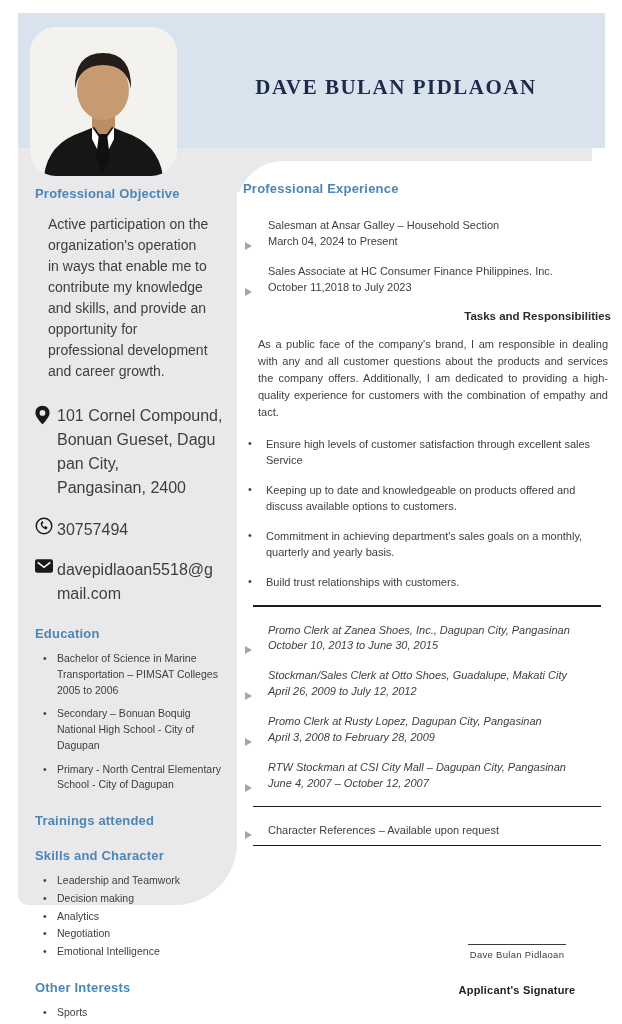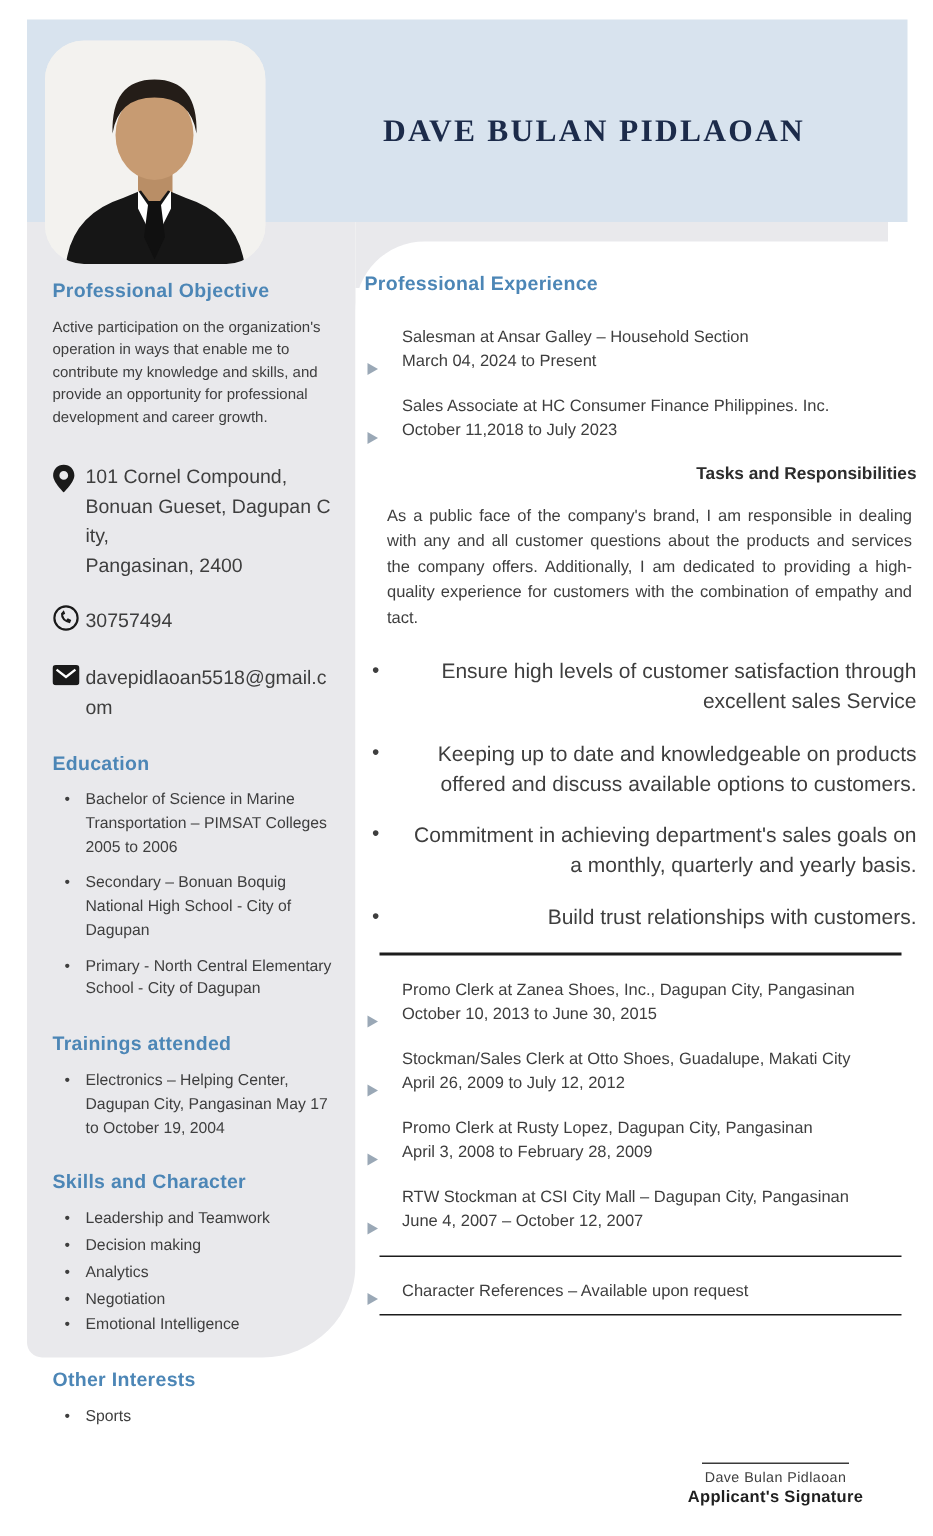--- a/index.html
+++ b/index.html
@@ -19,50 +19,50 @@
   .name{
     position:absolute;left:195px;right:25px;top:75px;text-align:center;z-index:4;
     font-family:"Liberation Serif", serif;font-weight:bold;font-size:21px;
     letter-spacing:1.5px;color:#1c2b4a;
   }
   
   .left-col{position:absolute;left:18px;top:148px;width:219px;z-index:5;box-sizing:border-box;padding:38px 14px 0 17px;}
   .right-col{position:absolute;left:237px;top:161px;width:386px;z-index:5;box-sizing:border-box;padding:20px 12px 0 6px;}
   
   .sec-h{color:#4c86b6;font-weight:bold;font-size:13px;margin:0 0 10px 0;letter-spacing:0.2px;}
-  .body-txt{font-size:10px;line-height:1.5;color:#3e3e3e;margin:0;}
+  .body-txt{font-size:14px;line-height:1.5;color:#3e3e3e;margin:13px;}
   
   .objective-text{margin-bottom:22px;}
   .contact-row{display:flex;align-items:flex-start;margin-bottom:16px;}
   .contact-icon{width:22px;flex:0 0 22px;padding-top:1px;}
-  .contact-text{font-size:13px;line-height:1.5;color:#3e3e3e;word-break:break-all;}
+  .contact-text{font-size:16px;line-height:1.5;color:#3e3e3e;word-break:break-all;}
   .plain-list{list-style:none;margin:0;padding:0 0 0 8px;}
   .plain-list li{position:relative;padding-left:14px;font-size:10.5px;line-height:1.5;color:#3e3e3e;margin-bottom:2px;}
   .plain-list li::before{content:"\2022";position:absolute;left:0;top:0;color:#3e3e3e;}
   .plain-list.spaced li{margin-bottom:8px;}
   .left-section{margin-top:20px;}
   
   .job{display:flex;align-items:flex-end;margin-bottom:14px;}
   .arrow-icon{flex:0 0 12px;margin-top:4px;margin-left:2px;width:0;height:0;
     border-left:7px solid #9aa8b6;border-top:4.5px solid transparent;border-bottom:4.5px solid transparent;}
   .job-body{font-size:11px;line-height:1.45;color:#3e3e3e;padding-left:4px;}
   .tasks-h{font-weight:bold;color:#2c2c2c;font-size:11.5px;margin:12px 0 14px 15px;text-align:right;}
   .tasks-para{font-size:11px;line-height:1.55;color:#3e3e3e;text-align:justify;margin:0 3px 16px 15px;}
   .dot-list{list-style:none;margin:0;padding:0;}
-  .dot-list li{position:relative;padding-left:18px;margin:0 0 14px 5px;font-size:14px;line-height:1.45;color:#3e3e3e;text-align:right;}
+  .dot-list li{position:relative;padding-left:18px;margin:0 0 14px 5px;font-size:11px;line-height:1.45;color:#3e3e3e;}
   .dot-list li::before{content:"\2022";position:absolute;left:0;top:-1px;color:#3e3e3e;}
   .rule{border:none;border-top:2px solid #1c1c1c;margin:4px 10px 16px 10px;}
   .rule.thin{border-top-width:1.5px;}
-  .jobs-history{margin-top:16px;}
+  .jobs-history{margin-top:16px;font-style:italic;}
   .references-row{margin-bottom:6px;}
   
   .signature{margin:92px 14px 0 auto;width:160px;text-align:center;}
   .sig-line{width:98px;margin:0 auto 4px auto;border-bottom:1.6px solid #3a3a3a;height:6px;}
   .sig-name{font-size:9.5px;color:#3e3e3e;letter-spacing:0.3px;}
-  .sig-label{font-size:11px;font-weight:bold;color:#1f1f1f;margin-top:1px;letter-spacing:0.2px;}
+  .sig-label{font-size:11px;font-weight:bold;color:#1f1f1f;margin-top:24px;letter-spacing:0.2px;}
 </style>
 </head>
 <body>
 
 <div class="header-band"></div>
 <div class="gray-sidebar"></div>
 <div class="gray-strip"></div>
 <div class="white-panel"></div>
 
 <div class="photo-frame">
@@ -122,23 +122,20 @@
     <div class="sec-h">Education</div>
     <ul class="plain-list spaced">
       <li>Bachelor of Science in Marine Transportation – PIMSAT Colleges 2005 to 2006</li>
       <li>Secondary – Bonuan Boquig National High School - City of Dagupan</li>
       <li>Primary - North Central Elementary School - City of Dagupan</li>
     </ul>
   </div>
 
   <div class="left-section">
     <div class="sec-h">Trainings attended</div>
-    <ul class="plain-list">
-      <li>Electronics – Helping Center, Dagupan City, Pangasinan May 17 to October 19, 2004</li>
-    </ul>
   </div>
 
   <div class="left-section">
     <div class="sec-h">Skills and Character</div>
     <ul class="plain-list">
       <li>Leadership and Teamwork</li>
       <li>Decision making</li>
       <li>Analytics</li>
       <li>Negotiation</li>
       <li>Emotional Intelligence</li>

